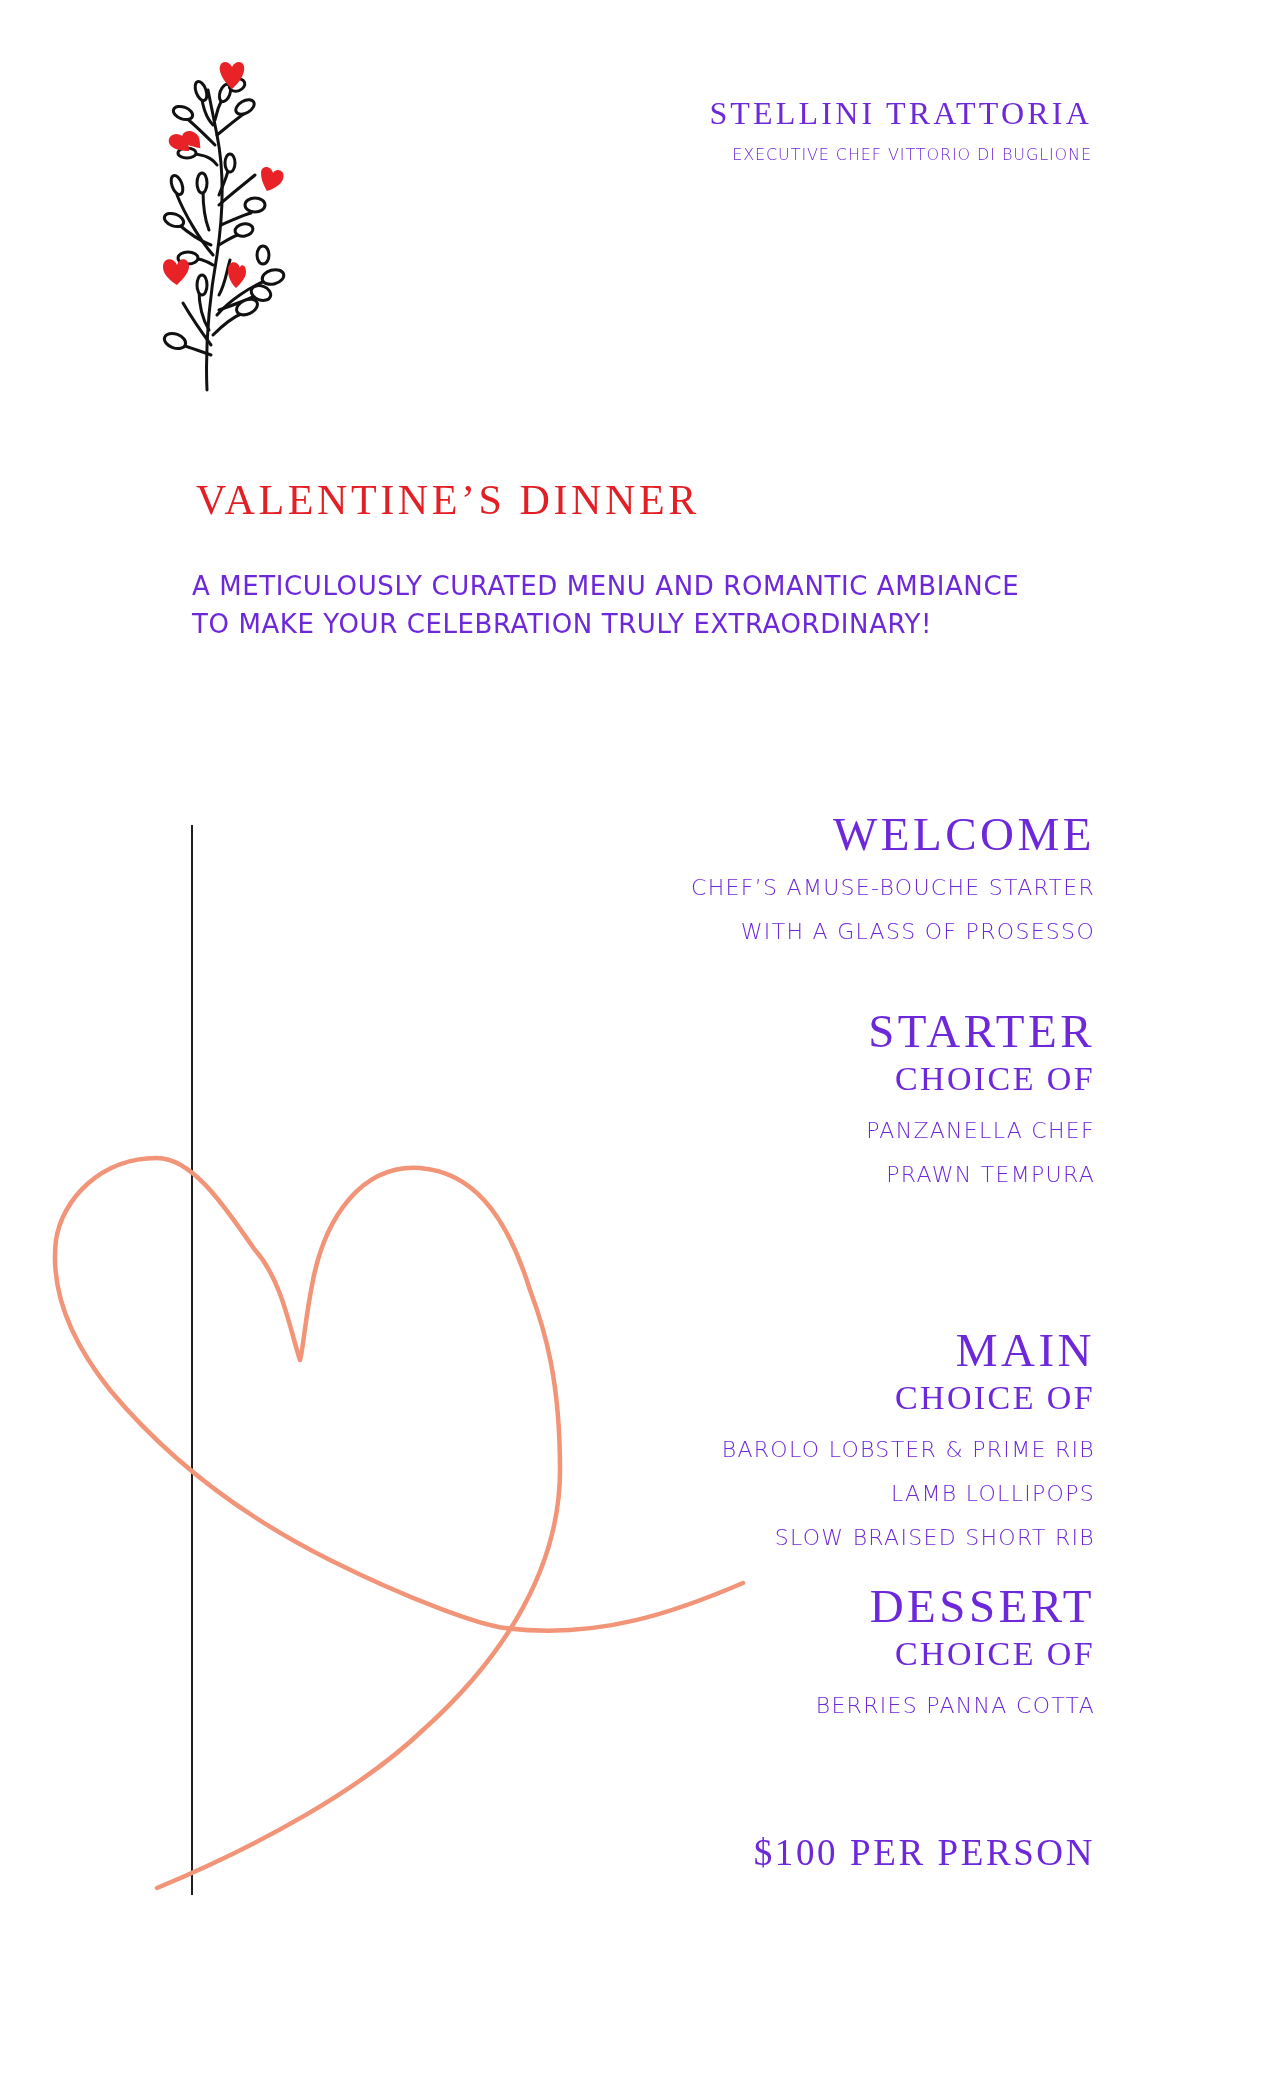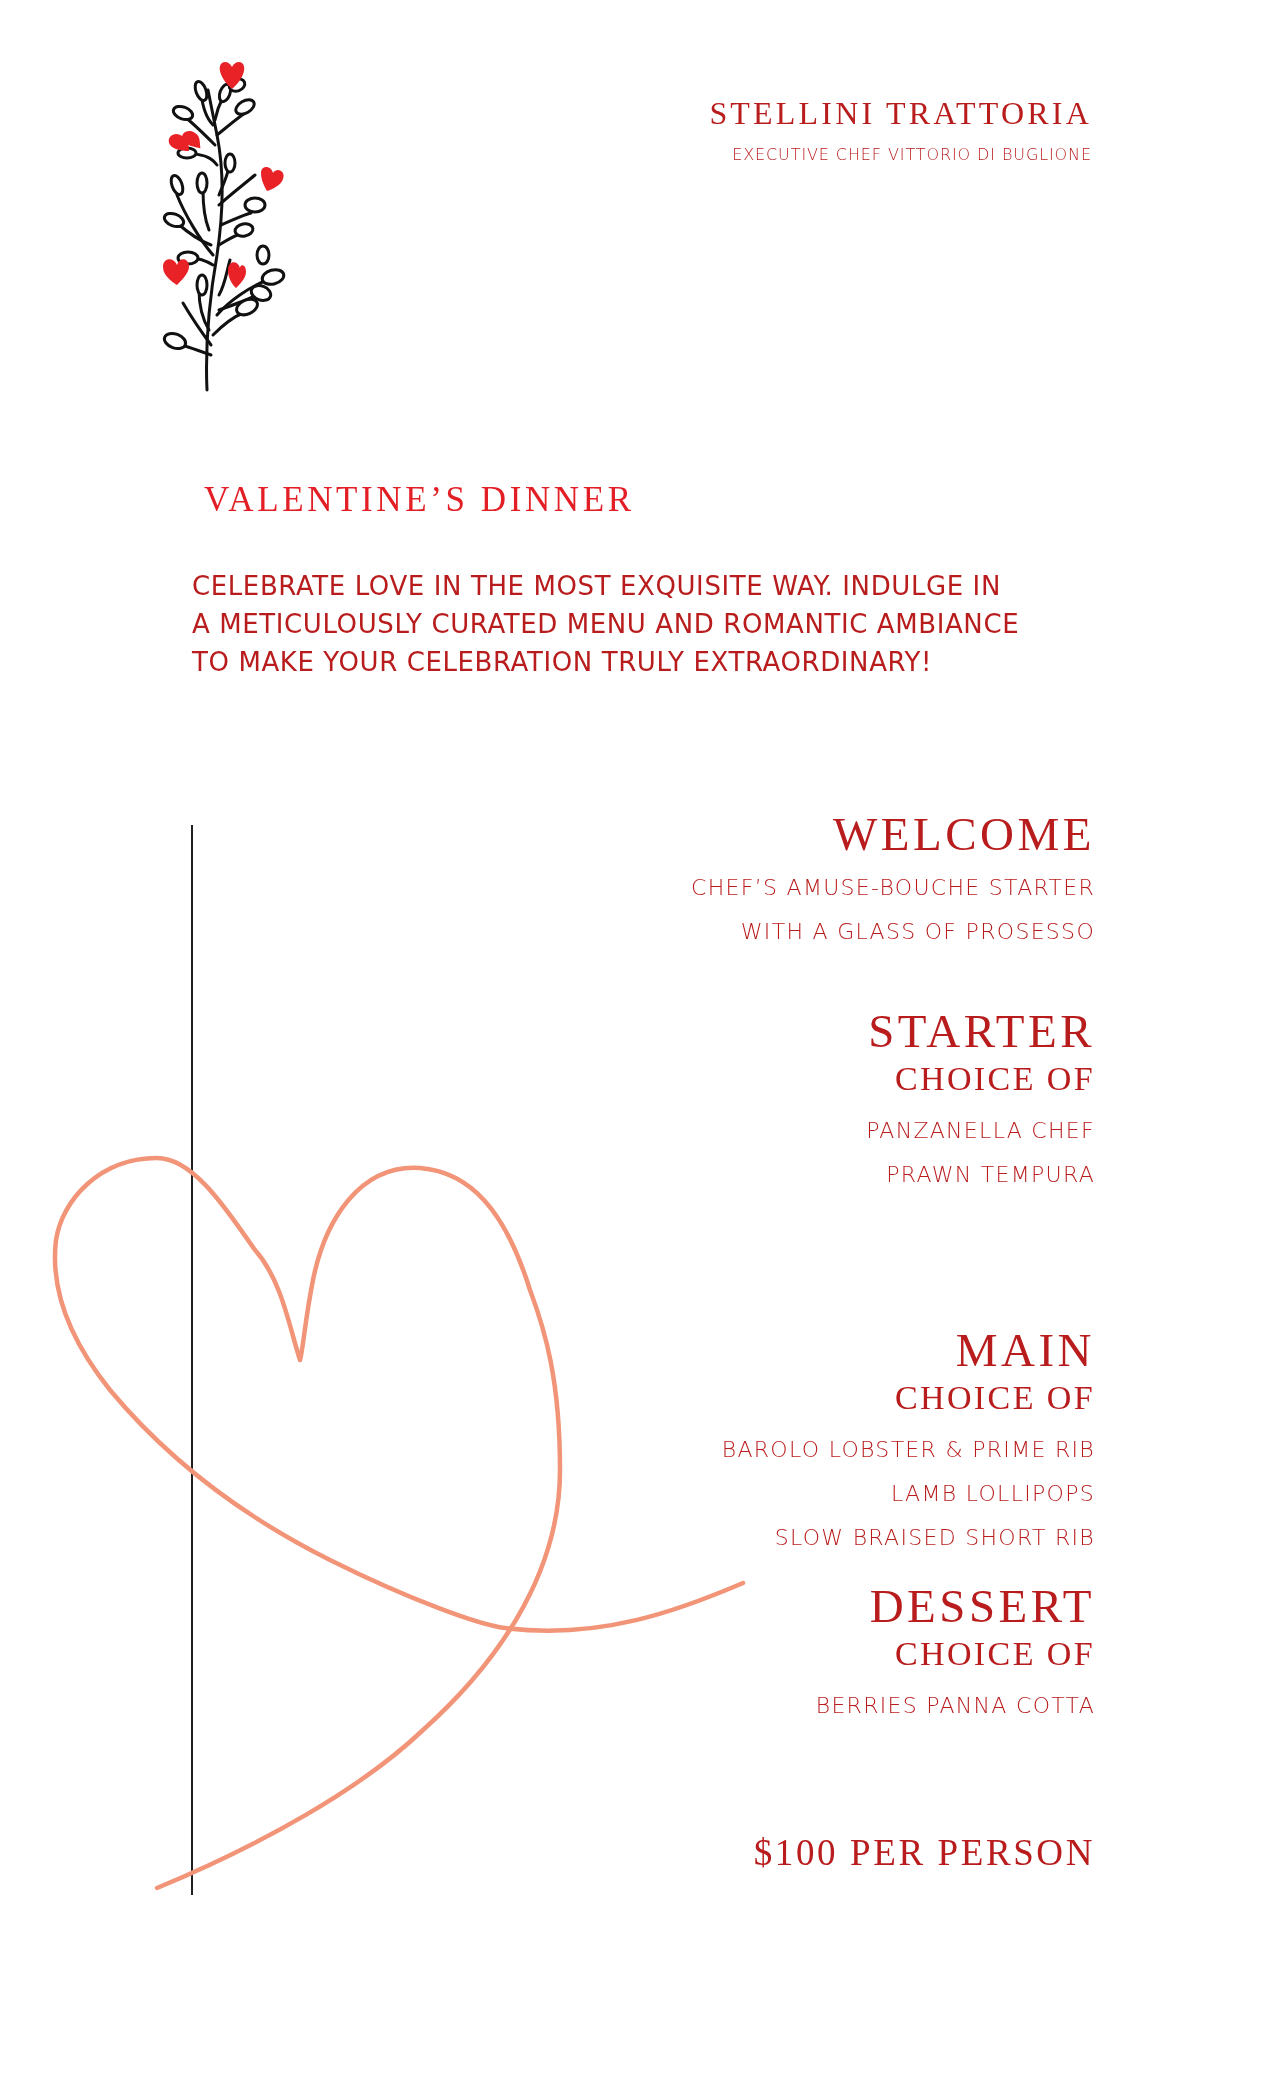--- a/index.html
+++ b/index.html
@@ -1,34 +1,34 @@
 <!DOCTYPE html>
 <html><head>
 <meta charset="utf-8">
 <style>
   html, body { margin: 0; padding: 0; background: #ffffff; }
   body { width: 1275px; height: 2100px; position: relative; overflow: hidden; }
   .abs { position: absolute; }
   .serif { font-family: "Liberation Serif", "DejaVu Serif", serif; }
   .sans { font-family: "DejaVu Sans", "Liberation Sans", sans-serif; }
-  .dark { color: #b91c1c; }
+  .dark { color: #6d28d9; }
 
   #restaurant-name {
     right: 183px; top: 93px;
     font-size: 32px; letter-spacing: 3.2px; line-height: 40px;
     white-space: nowrap;
   }
   #chef-line {
     right: 183px; top: 145px;
     font-size: 16px; letter-spacing: 0.9px; line-height: 20px;
     white-space: nowrap; font-weight: 300;
   }
   #title {
-    left: 204px; top: 472px;
-    font-size: 35px; letter-spacing: 3.6px; line-height: 56px;
+    left: 196px; top: 472px;
+    font-size: 42px; letter-spacing: 3.6px; line-height: 56px;
     white-space: nowrap; color: #e31e24;
   }
   #intro {
     left: 192px; top: 573px; width: 1000px;
   }
   #intro .line {
     display: block; font-size: 26px; line-height: 50px; letter-spacing: 0.6px;
     white-space: nowrap; height: 50px; margin-top: -12px;
   }
 
@@ -119,21 +119,20 @@
     <path d="M85 213 c-2 -8 -12 -8 -12 2 c0 8 4 14 8 18 c4 -4 10 -10 10 -16 c0 -8 -6 -8 -6 -4z"></path>
   </g>
 </svg>
 
 <div id="restaurant-name" class="abs serif dark">STELLINI TRATTORIA</div>
 <div id="chef-line" class="abs sans dark">EXECUTIVE CHEF VITTORIO DI BUGLIONE</div>
 
 <div id="title" class="abs serif">VALENTINE’S DINNER</div>
 
 <div id="intro" class="abs sans dark">
-  <span class="line">CELEBRATE LOVE IN THE MOST EXQUISITE WAY. INDULGE IN</span>
   <span class="line">A METICULOUSLY CURATED MENU AND ROMANTIC AMBIANCE</span>
   <span class="line">TO MAKE YOUR CELEBRATION TRULY EXTRAORDINARY!</span>
 </div>
 
 <div id="vline" class="abs"></div>
 
 <svg id="heart-svg" class="abs" width="1275" height="2100" viewBox="0 0 1275 2100">
   <path fill="none" stroke="#f19477" stroke-width="4.5" stroke-linecap="round" stroke-linejoin="round" d="M157 1888
            C 260 1845, 360 1790, 423 1730
            C 490 1670, 560 1580, 560 1470

